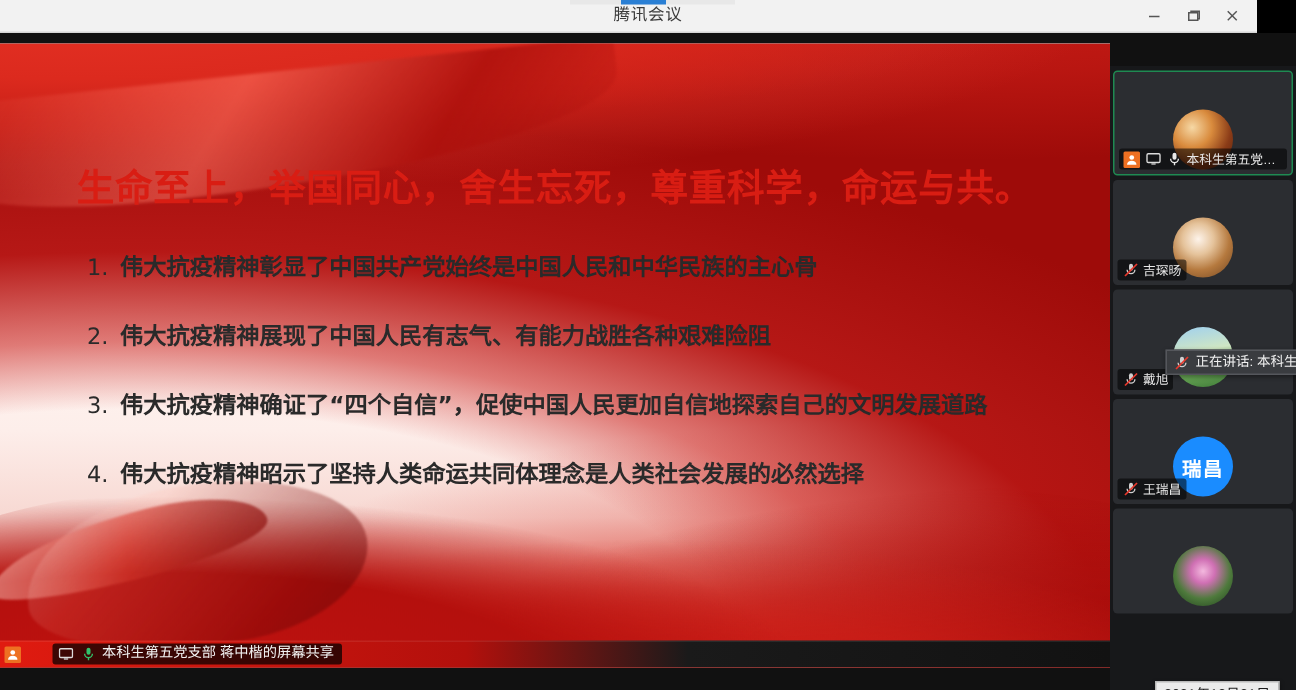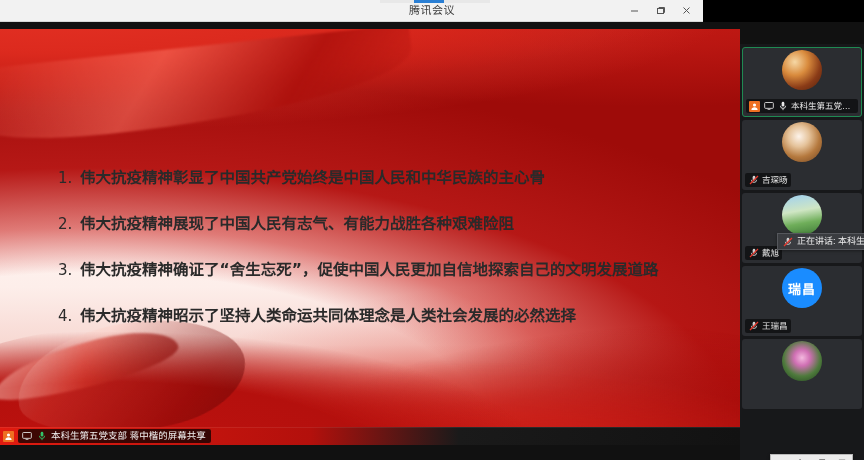--- a/index.html
+++ b/index.html
@@ -20,21 +20,21 @@
     width: 864px;
     height: 460px;
     background: #000;
     overflow: hidden;
   }
 
   
   .titlebar {
     position: absolute;
     left: 0; top: 0;
-    width: 703px;
+    width: 838px;
     height: 22px;
     background: #f2f2f2;
     border-bottom: 1px solid #d6d6d6;
     box-sizing: border-box;
     padding-left: 48px;
   }
   .tabstrip {
     position: absolute;
     left: 380px; top: 0;
     width: 110px; height: 3px;
@@ -207,21 +207,21 @@
     background: #2b2d31;
     border-radius: 3px;
     overflow: hidden;
     box-sizing: border-box;
   }
   .tile.active {
     border: 1px solid #1f8a52;
   }
   .tile-avatar {
     position: absolute;
-    left: 50%; top: 2px;
+    left: 50%; top: 25px;
     transform: translateX(-50%);
     width: 40px; height: 40px;
     border-radius: 50%;
     overflow: hidden;
   }
   .tile-avatar.text-avatar {
     display: flex;
     align-items: center;
     justify-content: center;
     color: #fff;
@@ -311,21 +311,21 @@
     width: 740px;
     height: 18px;
     background: linear-gradient(90deg, #e01b10 0%, #b3100c 42%, #1a1a1a 62%, #121212 100%);
     display: flex;
     align-items: center;
     z-index: 30;
   }
   .statusbar-inner {
     display: flex;
     align-items: center;
-    gap: 4px;
+    gap: 21px;
     padding-left: 3px;
     height: 14px;
   }
   .status-chip {
     display: flex;
     align-items: center;
     gap: 4px;
     background: rgba(0,0,0,0.72);
     border-radius: 2px;
     padding: 0 5px 0 3px;
@@ -378,33 +378,34 @@
   <div class="stage">
 
     <div class="slide">
       <div class="slide-bg"></div>
       <div class="slide-top-flag"></div>
       <div class="slide-bottom-wave"></div>
       <div class="slide-ribbon-l"></div>
       <div class="slide-swirl"></div>
 
       <div class="slide-content">
+        <div class="slide-title">生命至上，举国同心，舍生忘死，尊重科学，命运与共。</div>
 
         <div class="slide-list">
           <div class="bullet">
             <span class="bullet-num">1.</span>
             <span class="bullet-text">伟大抗疫精神彰显了中国共产党始终是中国人民和中华民族的主心骨</span>
           </div>
           <div class="bullet">
             <span class="bullet-num">2.</span>
             <span class="bullet-text">伟大抗疫精神展现了中国人民有志气、有能力战胜各种艰难险阻</span>
           </div>
           <div class="bullet">
             <span class="bullet-num">3.</span>
-            <span class="bullet-text">伟大抗疫精神确证了“舍生忘死”，促使中国人民更加自信地探索自己的文明发展道路</span>
+            <span class="bullet-text">伟大抗疫精神确证了“四个自信”，促使中国人民更加自信地探索自己的文明发展道路</span>
           </div>
           <div class="bullet">
             <span class="bullet-num">4.</span>
             <span class="bullet-text">伟大抗疫精神昭示了坚持人类命运共同体理念是人类社会发展的必然选择</span>
           </div>
         </div>
       </div>
 
       <div class="statusbar">
         <div class="sb-divider"></div>

